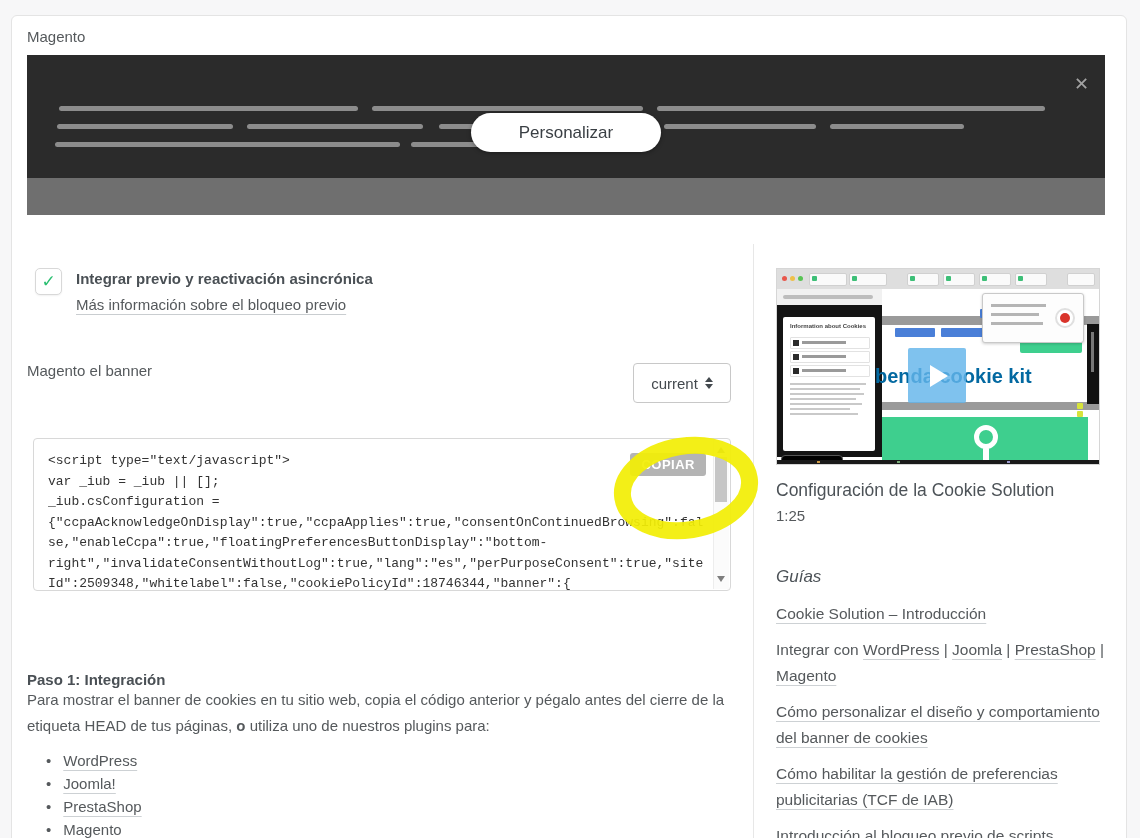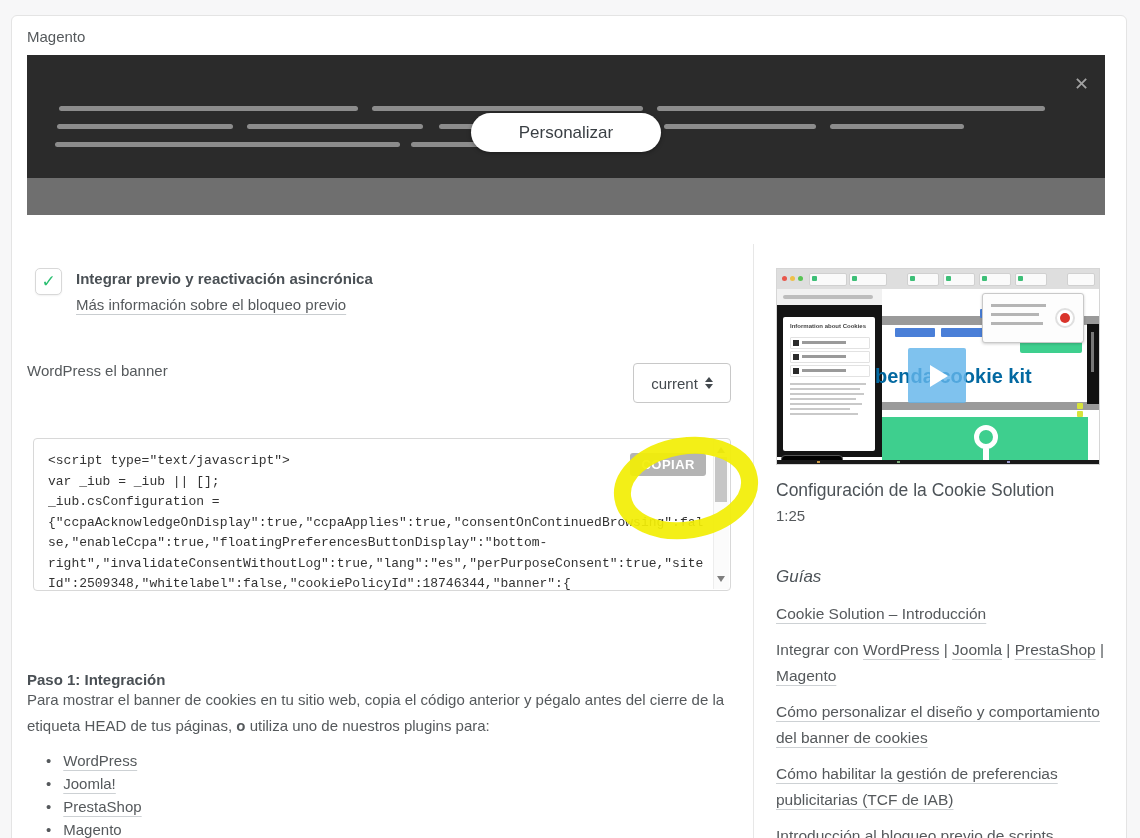--- a/index.html
+++ b/index.html
@@ -127,21 +127,21 @@
     </div>
     <div class="banner-footer"></div>
   </div>
 
   <span class="checkbox">
     <span class="checkmark">✓</span>
   </span>
   <div class="blocking-label">Integrar previo y reactivación asincrónica</div>
   <a class="blocking-link">Más información sobre el bloqueo previo</a>
 
-  <div class="integrate-label">WordPress el banner</div>
+  <div class="integrate-label">Magento el banner</div>
   <div class="version-select">
     <span>current</span>
     <span class="spin">
         <i class="up"></i>
         <i class="dn"></i>
       </span>
   </div>
 
   <div class="codebox">
     <div class="codelines">

